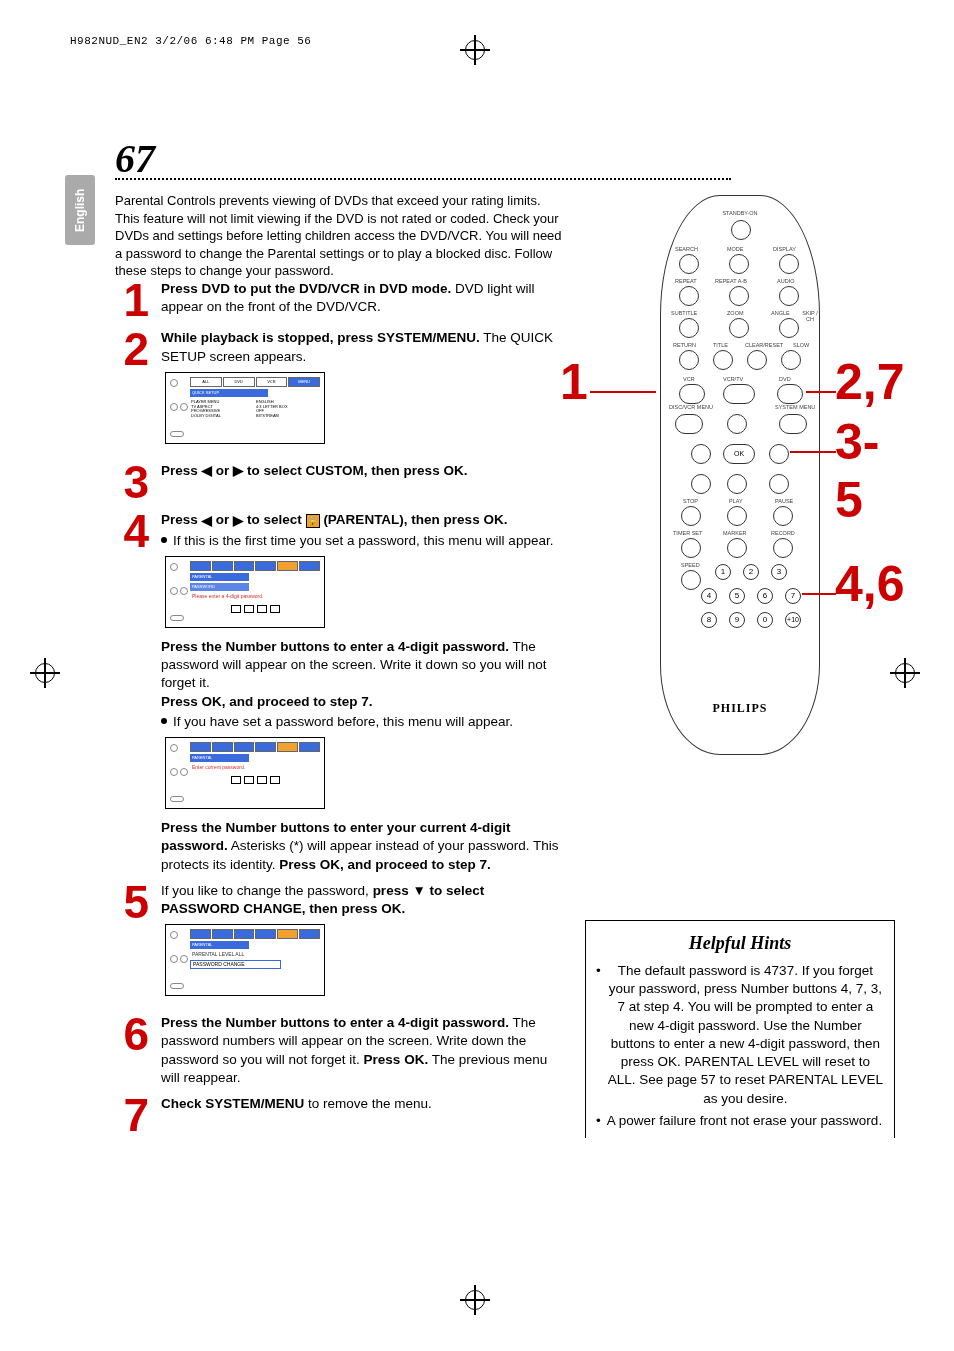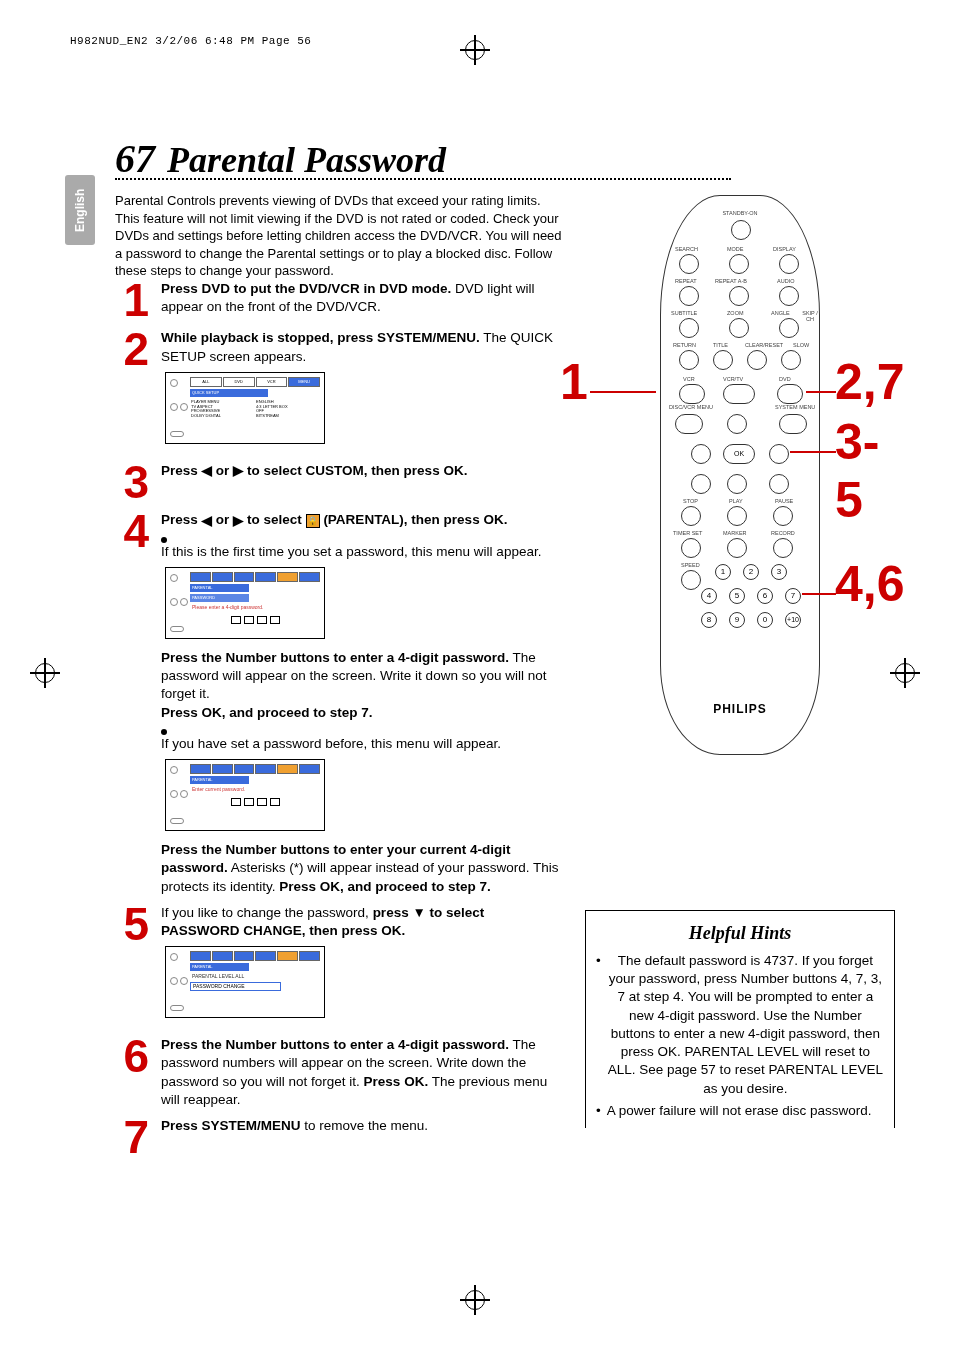--- a/index.html
+++ b/index.html
@@ -24,47 +24,47 @@
   .title-num { font-family: Georgia, 'Times New Roman', serif; font-style:italic; font-weight:bold; font-size:40px;}
   .title-txt { font-family: Georgia, 'Times New Roman', serif; font-style:italic; font-weight:bold; font-size:36px;}
   .dot-rule { position:absolute; top:178px; left:115px; right:60px; border-top:2px dotted #000;}
 
   .intro { position:absolute; top:192px; left:115px; width:450px; font-size:13px; line-height:1.35; }
 
   .steps { position:absolute; top:280px; left:115px; width:450px; }
   .step { display:flex; gap:12px; margin-bottom:8px; }
   .step-num { font-family: Arial, sans-serif; font-weight:bold; font-size:46px; color:#cc0000; line-height:0.9; width:34px; text-align:right; flex-shrink:0; }
   .step-body { font-size:13.5px; line-height:1.35; flex:1; }
-  .step-body .bullet { display:flex; margin-top:2px;flex-direction:column;}
+  .step-body .bullet { display:flex; gap:6px; margin-top:2px;}
   .step-body .bullet .dot{ width:6px; height:6px; background:#000; border-radius:50%; margin-top:5px; flex-shrink:0;}
   .osd { border:1px solid #000; width:160px; height:72px; margin:6px 0 10px 4px; background:#fff; position:relative; font-size:5px; }
   .osd .corner-dot{position:absolute;width:8px;height:8px;border:1px solid #888;border-radius:50%;}
   .osd .d1{top:6px;left:4px}.osd .d2{top:30px;left:4px}.osd .d3{top:30px;left:14px}.osd .d4{bottom:6px;left:4px;width:14px;height:6px;border-radius:3px;}
   .osd .screen{position:absolute;top:4px;left:24px;right:4px;bottom:4px;}
   .osd .tabs{display:flex;gap:1px;}
   .osd .tab{flex:1;height:10px;border:1px solid #666;font-size:4px;display:flex;align-items:center;justify-content:center;}
   .osd .tab.blue{background:#3a6bdc;color:#fff;}
   .osd .tab.or{background:#f0a030;}
   .osd .bar{height:8px;background:#3a6bdc;color:#fff;font-size:4px;padding:1px 2px;margin-top:2px;width:60%;}
   .osd .grid{display:flex;margin-top:2px;font-size:4px;}
   .osd .grid .c{flex:1;line-height:1.2;padding:1px;}
   .osd .pw-boxes{display:flex;gap:3px;justify-content:center;margin-top:3px;}
   .osd .pw-boxes span{width:10px;height:8px;border:1px solid #000;}
   .osd .txt{font-size:5px;color:#c33;padding:2px;}
 
   .remote-wrap { position:absolute; top:195px; left:590px; width:300px;}
   .remote { width:160px; height:560px; border:1.5px solid #333; border-radius:60px 60px 60px 60px / 120px 120px 90px 90px; margin:0 auto; position:relative; font-size:6px; text-align:center;}
   .remote .btn{position:absolute;width:20px;height:20px;border:1px solid #333;border-radius:50%;}
   .remote .lbl{position:absolute;font-size:5.5px;color:#444;text-transform:uppercase;}
-  .remote .logo{position:absolute;bottom:38px;left:0;right:0;font-weight:bold;font-size:12px;letter-spacing:1px;}
+  .remote .logo{position:absolute;bottom:38px;left:0;right:0;font-weight:bold;font-size:12px;letter-spacing:1px;font-family:Liberation Serif, serif;}
   .callout-num { font-family: Arial, sans-serif; font-weight:bold; font-size:50px; color:#cc0000; position:absolute; }
   .callout-line{ position:absolute; height:2px; background:#cc0000;}
   .hints-wrap{position:absolute; top:910px; left:585px; width:310px;}
   .hints-title{ font-family: Georgia, serif; font-style:italic; font-weight:bold; font-size:18px; text-align:center; margin-bottom:8px;}
-  .hints-box{ border-top:1px solid #000; border-right:1px solid #000; border-left:1px solid #000; padding:12px 10px 4px 10px;}
+  .hints-box{ border-top:1px solid #000; border-right:1px solid #000; border-left:1px solid #000; padding:12px 10px 4px 10px;margin-top:10px;}
   .hints-list{ font-size:13.5px; line-height:1.35; list-style:none;text-align:center;}
   .hints-list li{ display:flex; gap:6px; margin-bottom:4px;}
   .hints-list li::before{content:"•"; flex-shrink:0;}
   b{font-weight:bold;}
   .tri{display:inline-block;vertical-align:middle;}
 </style>
 </head>
 <body>
 
 <div class="page">
@@ -80,21 +80,20 @@
       <div class="circ"></div>
     </div>
   <div class="crop-bottom">
       <div class="circ"></div>
     </div>
 
   <div class="side-tab">English</div>
 
   <div class="title-row">
     <span class="title-num">67</span>
-    <span class="title-txt">Parental Password</span>
   </div>
   <div class="dot-rule"></div>
 
   <div class="intro">Parental Controls prevents viewing of DVDs that exceed your rating limits. This feature will not limit viewing if the DVD is not rated or coded. Check your DVDs and settings before letting children access the DVD/VCR. You will need a password to change the Parental settings or to play a blocked disc. Follow these steps to change your password.</div>
 
   <div class="steps">
 
     <div class="step">
       <div class="step-num">1</div>
       <div class="step-body">
@@ -231,21 +230,21 @@
     <div class="step">
       <div class="step-num">6</div>
       <div class="step-body">
         <b>Press the Number buttons to enter a 4-digit password.</b><span> The password numbers will appear on the screen. Write down the password so you will not forget it. </span><b>Press OK.</b><span> The previous menu will reappear.</span>
       </div>
     </div>
 
     <div class="step">
       <div class="step-num">7</div>
       <div class="step-body">
-        <b>Press SYSTEM/MENU</b><span> to remove the menu.</span>
+        <b>Check SYSTEM/MENU</b><span> to remove the menu.</span>
       </div>
     </div>
 
   </div>
 
   <div class="remote-wrap">
     <div class="remote">
       <span class="lbl" style="top:14px;left:0;right:0">STANDBY-ON</span>
       <div class="btn" style="top:24px;left:70px"></div>
 
@@ -336,19 +335,19 @@
   </div>
 
   <div class="hints-wrap">
     <div class="hints-box">
       <div class="hints-title">Helpful Hints</div>
       <ul class="hints-list">
         <li>
             <span>The default password is 4737. If you forget your password, press Number buttons 4, 7, 3, 7 at step 4. You will be prompted to enter a new 4-digit password. Use the Number buttons to enter a new 4-digit password, then press OK. PARENTAL LEVEL will reset to ALL. See page 57 to reset PARENTAL LEVEL as you desire.</span>
           </li>
         <li>
-            <span>A power failure will not erase disc password.</span>
+            <span>A power failure front not erase your password.</span>
           </li>
       </ul>
     </div>
   </div>
 
 </div>
 
 </body></html>

